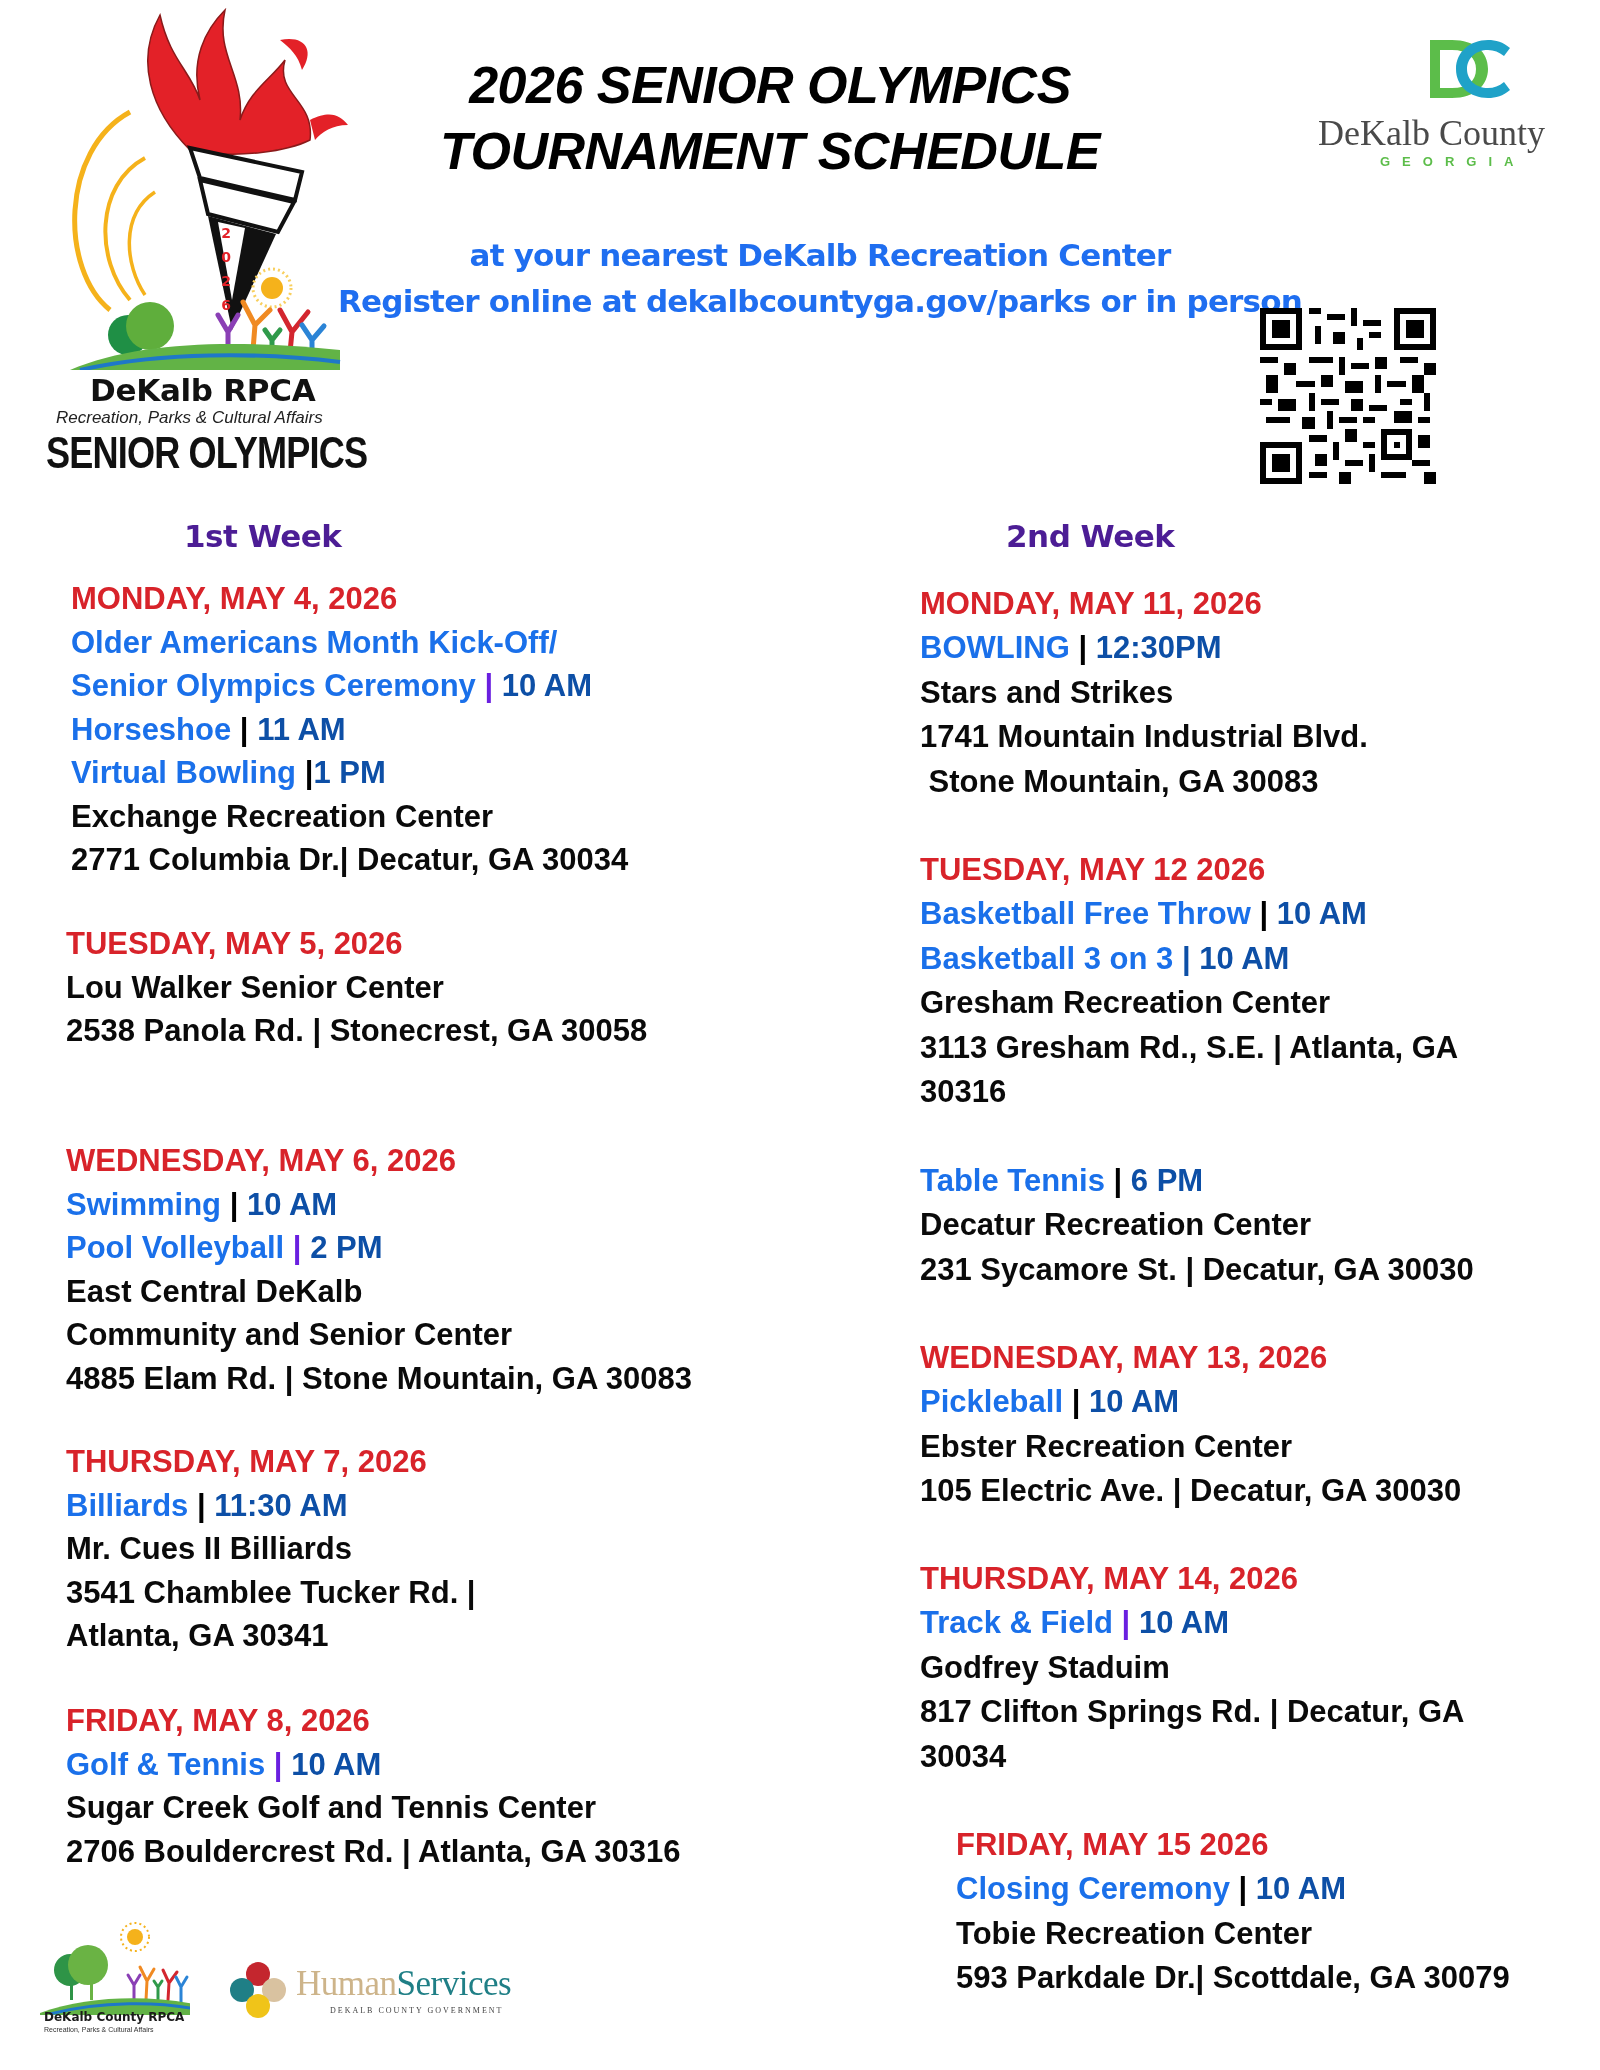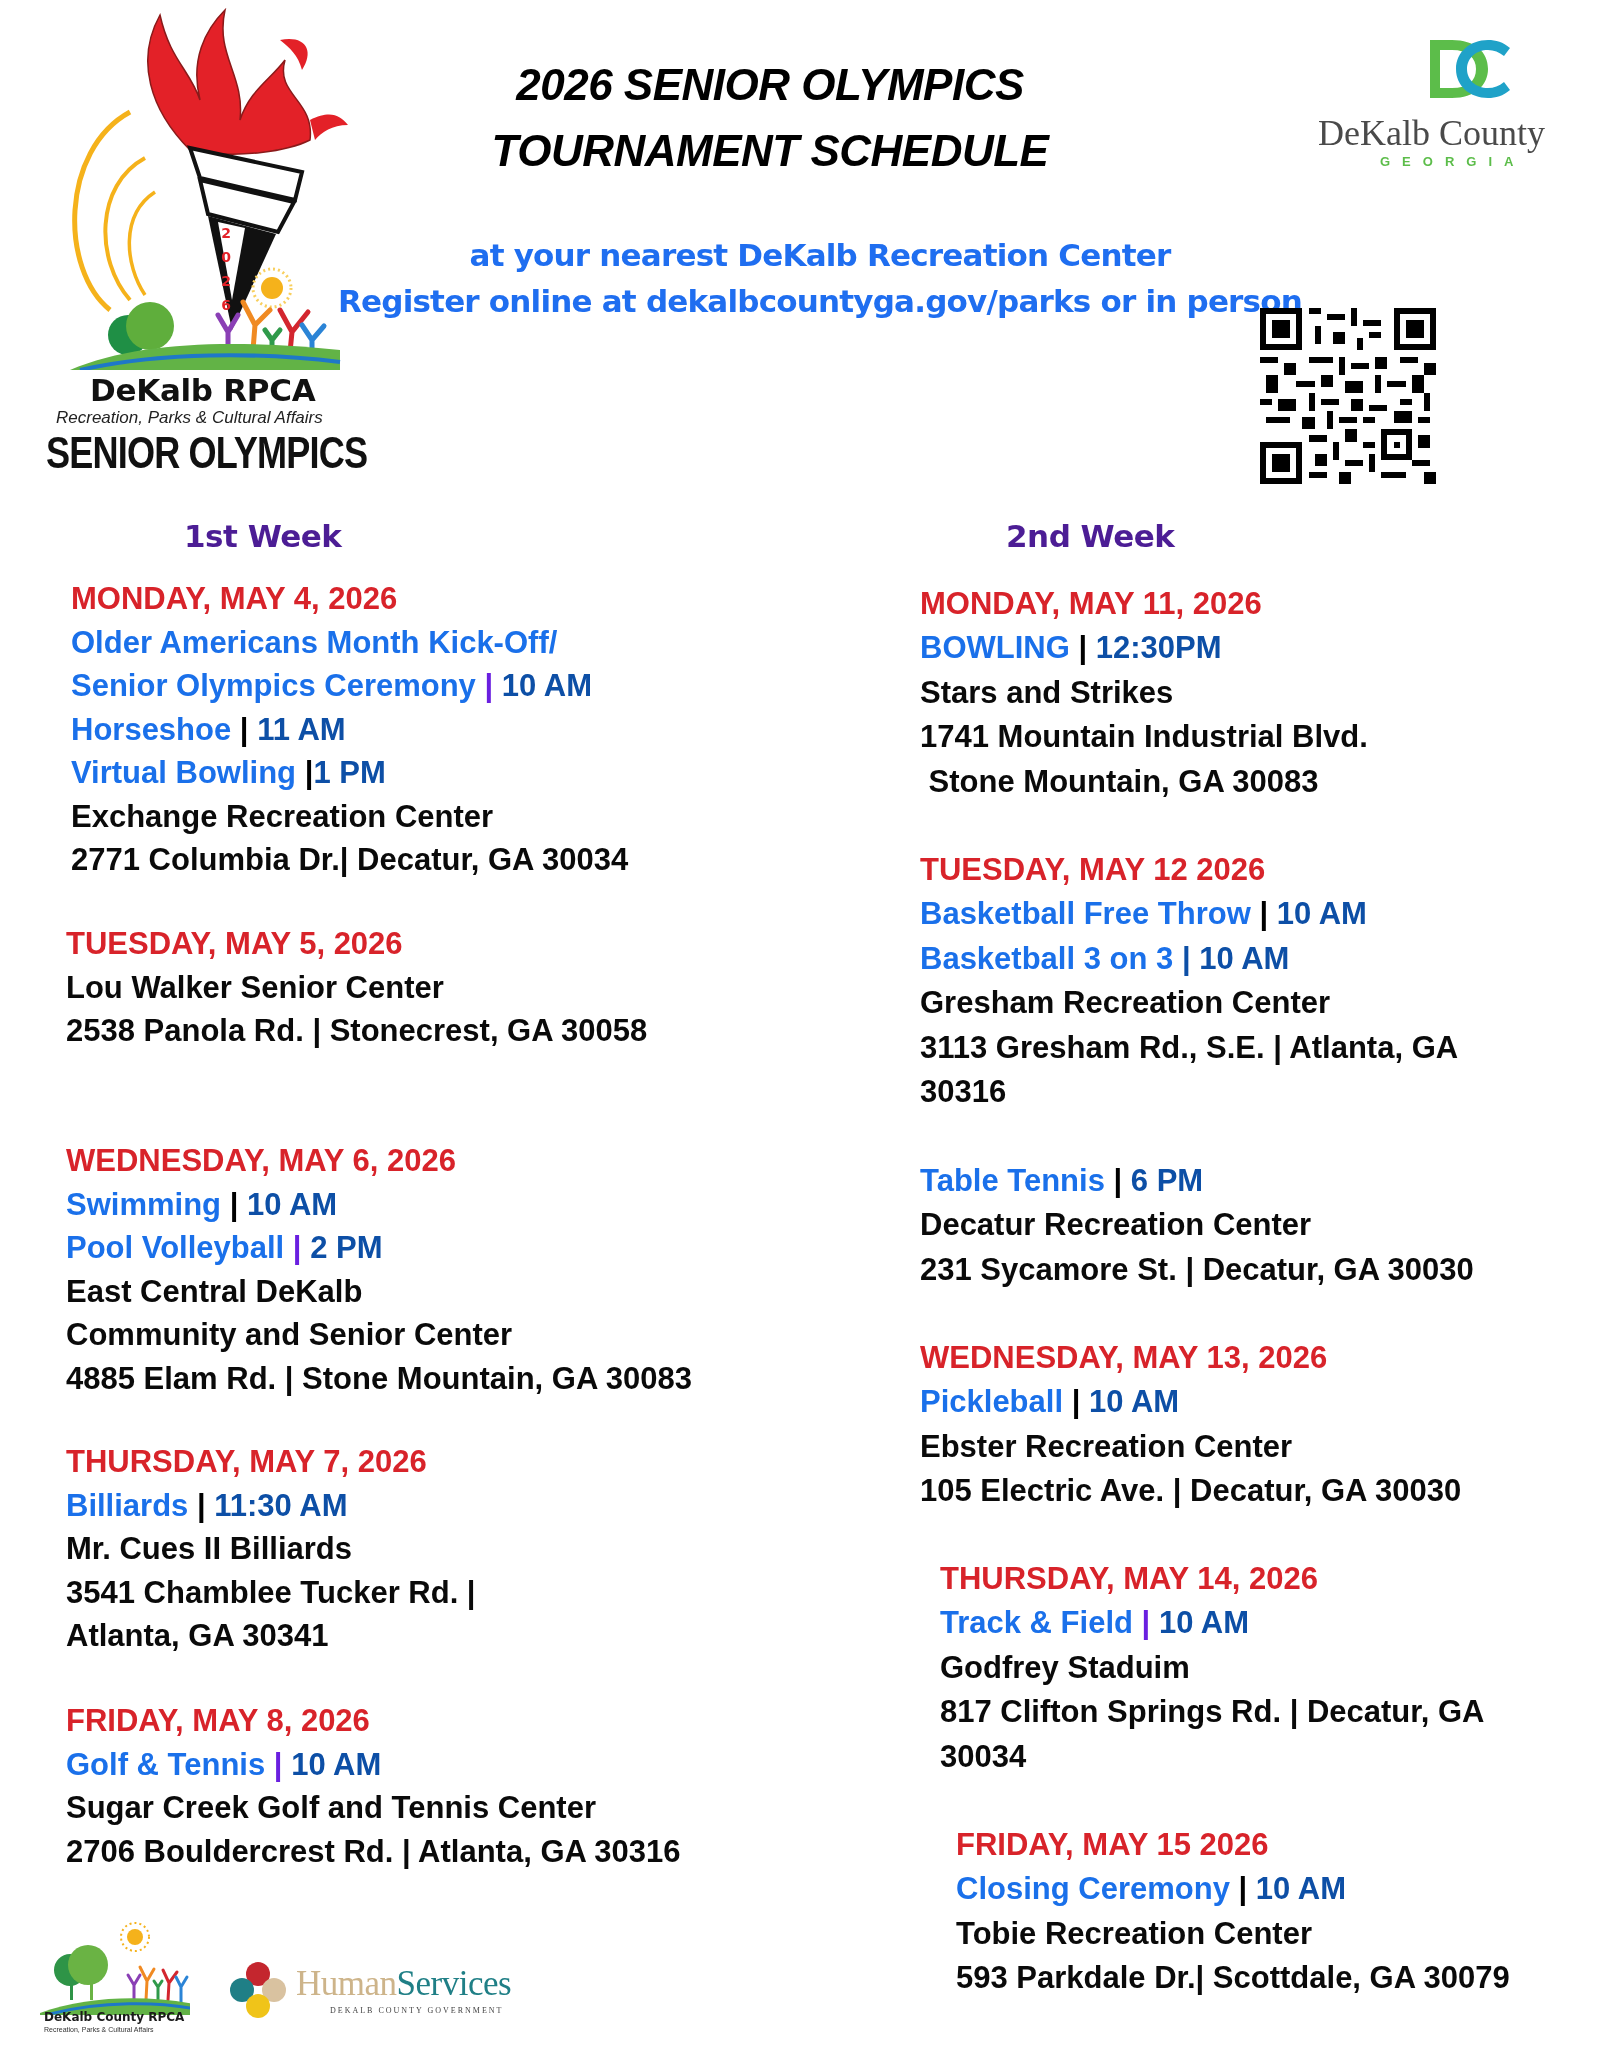--- a/index.html
+++ b/index.html
@@ -3,21 +3,21 @@
 <meta charset="utf-8">
 <style>
   html, body { margin: 0; padding: 0; background: #ffffff; }
   body { width: 1600px; height: 2070px; position: relative; overflow: hidden;
          font-family: "Liberation Sans", sans-serif; }
   .abs { position: absolute; }
 
   
   .title { left: 420px; top: 52px; width: 700px; text-align: center;
            font-family: "Liberation Sans", sans-serif; font-weight: bold; font-style: italic;
-           font-size: 44px; line-height: 66px; color: #000; letter-spacing: -0.5px; }
+           font-size: 52px; line-height: 66px; color: #000; letter-spacing: -0.5px; }
 
   
   .register { left: 300px; top: 232px; width: 1040px; text-align: center;
               font-family: "DejaVu Sans", sans-serif; font-weight: bold; font-size: 31px;
               line-height: 46px; color: #1f6ef0; letter-spacing: -0.8px; }
 
   
   .week-h { font-family: "DejaVu Sans", sans-serif; font-weight: bold; font-size: 31px;
             color: #4c1d95; letter-spacing: -0.5px; line-height: 40px; }
 
@@ -320,21 +320,21 @@
   <div class="line date">WEDNESDAY, MAY 13, 2026</div>
   <div class="line">
     <span class="act">Pickleball</span>
     <span class="sep-black">|</span>
     <span class="time">10 AM</span>
   </div>
   <div class="line addr">Ebster Recreation Center</div>
   <div class="line addr">105 Electric Ave. | Decatur, GA 30030</div>
 </div>
 
-<div class="abs sec right" style="left:920px; top:1557px;margin-left:20px;">
+<div class="abs sec right" style="left:920px; top:1557px;">
   <div class="line date">THURSDAY, MAY 14, 2026</div>
   <div class="line">
     <span class="act">Track &amp; Field</span>
     <span class="sep-purple">|</span>
     <span class="time">10 AM</span>
   </div>
   <div class="line addr">Godfrey Staduim</div>
   <div class="line addr">817 Clifton Springs Rd. | Decatur, GA</div>
   <div class="line addr">30034</div>
 </div>

